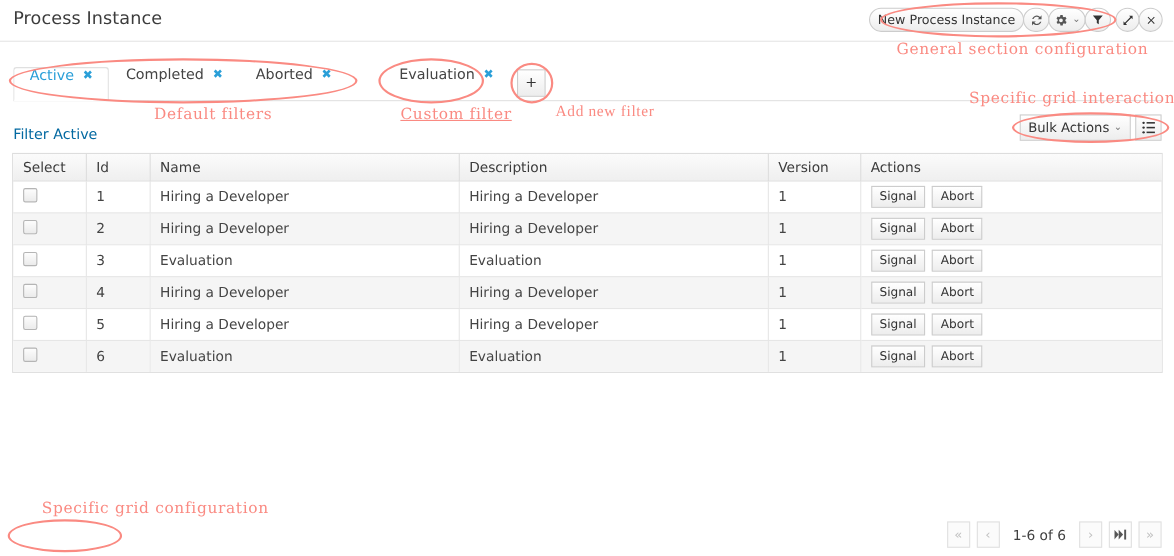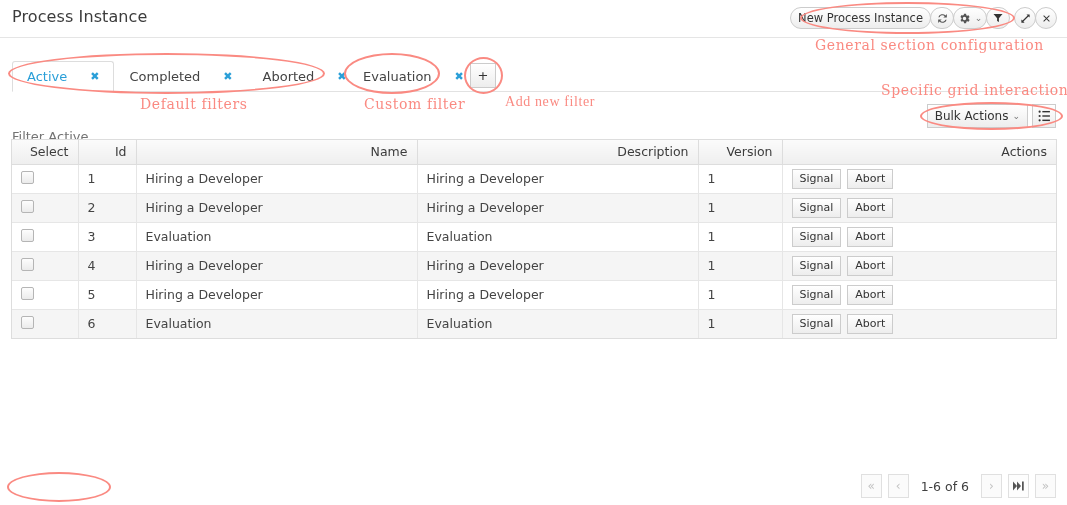--- a/index.html
+++ b/index.html
@@ -56,21 +56,21 @@
   svg { display: block; }
   .ic { fill: #555555; }
   .ic-dark { fill: #333333; }
 
   
   .tabs {
     position: absolute; left: 12px; top: 60px;
     display: flex; align-items: flex-end;
   }
   .tab {
-    display: flex; align-items: center; gap: 23px;
+    display: flex; gap: 8px;
     height: 31px; padding: 0 14px;
     font-size: 13px; color: #444444;
     border: 1px solid transparent;
     border-bottom: none;
     background: transparent;
     cursor: default;
   }
   .tab.active {
     color: #2a9fd8;
     background: #ffffff;
@@ -94,37 +94,37 @@
   .bulk {
     position: absolute; right: 11px; top: 104px;
     display: flex; align-items: center;
   }
   .bulk .btn { height: 24px; font-size: 12px; }
   .bulk .gap { width: 4px; }
   .caret { font-size: 9px; color: #777; margin-left: 4px; }
 
   
   .filter-label {
-    position: absolute; left: 12px; top: 129px;
-    font-size: 13px; color: #737373;
+    position: absolute; left: 12px; top: 115px;
+    font-size: 13px; color: #0369a1;
   }
 
   
   .grid {
     position: absolute; left: 11px; top: 139px; width: 1046px;
     border: 1px solid #dddddd;
     border-collapse: collapse;
     background: #ffffff;
   }
   .grid table { border-collapse: collapse; width: 100%; table-layout: fixed; }
   .grid th {
     background: linear-gradient(to bottom,#fbfbfb,#efefef);
     border-right: 1px solid #dddddd;
     border-bottom: 1px solid #dddddd;
-    text-align: right;
+    text-align: left;
     font-size: 12.5px; font-weight: normal; color: #3c3c3c;
     height: 24px; padding: 0 9px;
   }
   .grid th:last-child { border-right: none; }
   .grid td {
     border-right: 1px solid #e6e6e6;
     border-bottom: 1px solid #e6e6e6;
     font-size: 12.5px; color: #444444;
     height: 29px; padding: 0 9px;
     overflow: hidden; white-space: nowrap;
@@ -406,23 +406,24 @@
     <div class="pbtn">»</div>
   </div>
 
   <div class="ellipse" style="left:800px; top:2px; width:215px; height:32px;"></div>
   <div class="anno" style="left:815px; top:37px;">General section configuration</div>
 
   <div class="ellipse" style="left:8px; top:53px; width:317px; height:41px;"></div>
   <div class="anno" style="left:140px; top:96px;">Default filters</div>
 
   <div class="ellipse" style="left:344px; top:53px; width:96px; height:41px;"></div>
-  <div class="anno" style="left:364px; top:96px;">Custom filter</div>
+  <div class="anno" style="left:364px; top:96px;text-decoration:underline;">Custom filter</div>
 
   <div class="ellipse" style="left:464px; top:57px; width:39px; height:37px;"></div>
   <div class="anno" style="left:505px; top:94px;font-family:Liberation Serif, serif;">Add new filter</div>
 
   <div class="ellipse" style="left:920px; top:102px; width:143px; height:28px;"></div>
   <div class="anno" style="left:881px; top:82px;">Specific grid interaction</div>
 
   <div class="ellipse" style="left:7px; top:472px; width:104px; height:30px;"></div>
+  <div class="anno" style="left:38px; top:454px;">Specific grid configuration</div>
 
 </div>
 
 </body></html>

